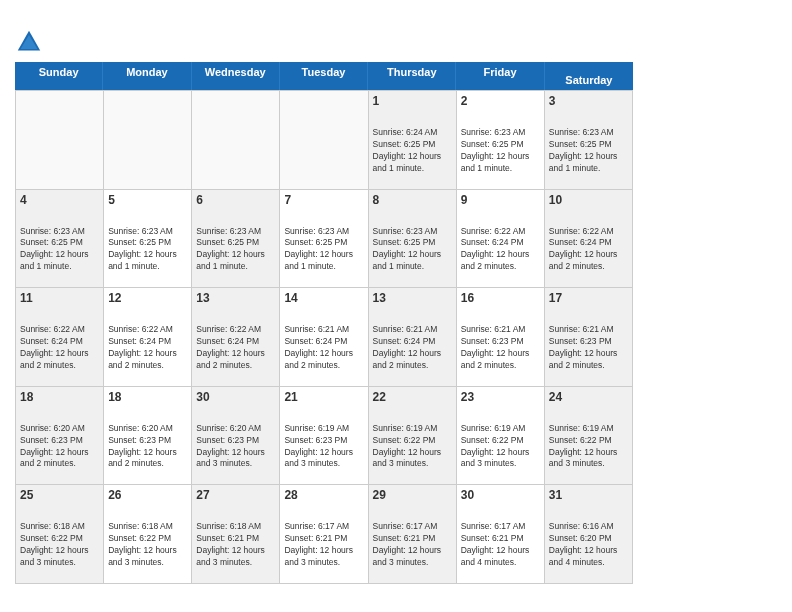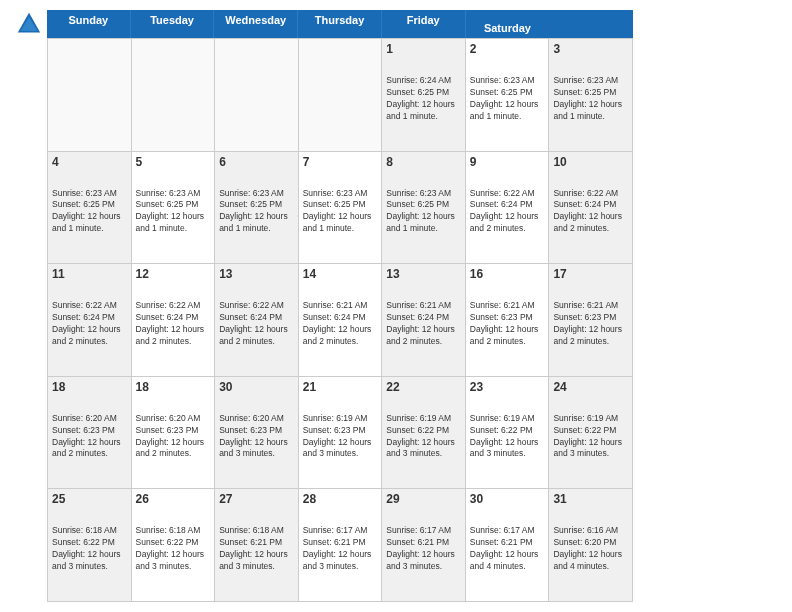--- a/index.html
+++ b/index.html
@@ -6,23 +6,23 @@
     body {
       font-family: Arial, sans-serif;
       background: #fff;
       width: 792px;
       height: 612px;
       overflow: hidden;
     }
     .page {
       width: 648px;
       height: 612px;
-      padding: 10px 15px;
+      padding: 28px 15px;
       display: flex;
-      flex-direction: row;
+      flex-direction: column;
     }
     .header {
       display: flex;
       justify-content: space-between;
       align-items: flex-start;
       margin-bottom: 6px;
     }
     .logo {
       display: flex;
       align-items: center;
@@ -125,22 +125,23 @@
     </div>
     <div class="title-section">
       <div class="month-title"></div>
       <div class="subtitle"></div>
     </div>
   </div>
 
   <div class="calendar">
     <div class="cal-header" id="cal-header">
         <div class="cal-header-cell">Sunday</div>
+        <div class="cal-header-cell">Monday</div>
+        <div class="cal-header-cell">Wednesday</div>
         <div class="cal-header-cell">Tuesday</div>
-        <div class="cal-header-cell">Wednesday</div>
         <div class="cal-header-cell">Thursday</div>
         <div class="cal-header-cell">Friday</div>
         <div class="cal-header-cell">Saturday</div>
       </div>
     <div class="cal-body" id="cal-body">
         <div class="cal-row">
           <div class="cal-cell empty"></div>
           <div class="cal-cell empty"></div>
           <div class="cal-cell empty"></div>
           <div class="cal-cell empty"></div>

